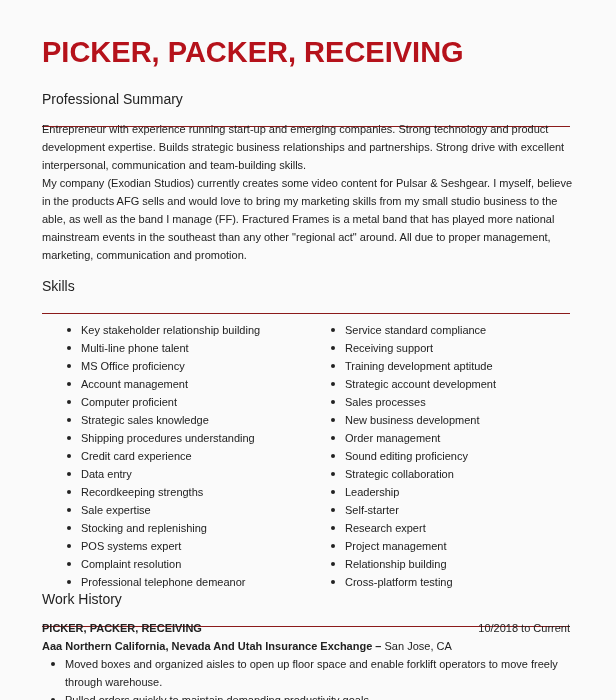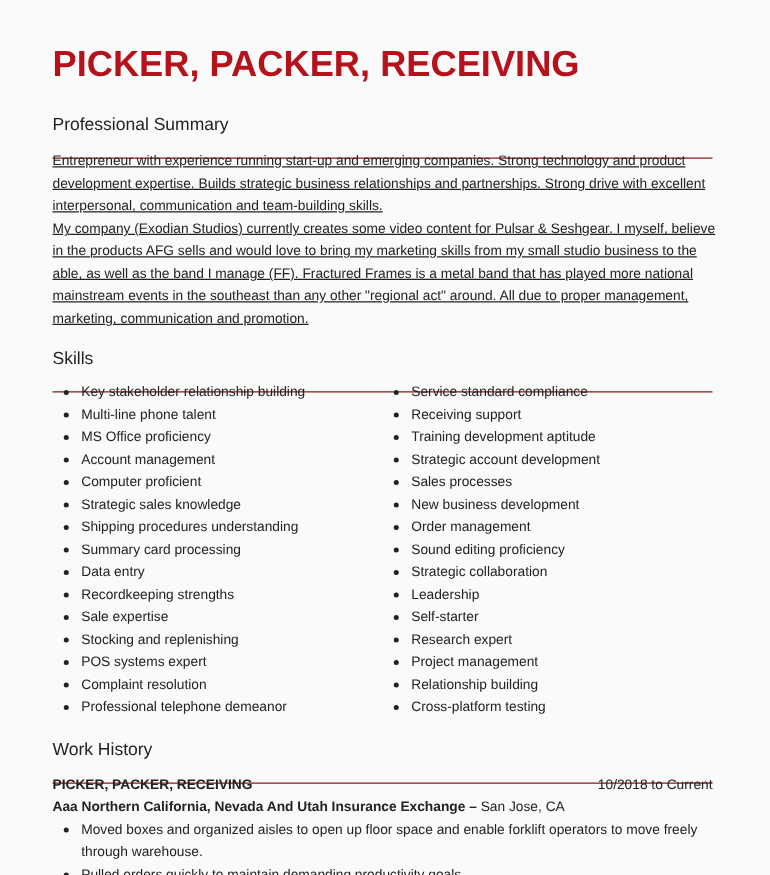--- a/index.html
+++ b/index.html
@@ -16,28 +16,28 @@
     letter-spacing: 0px; margin: 0;
   }
   .section-head {
     position: absolute; left: 42px; width: 528px;
     font-size: 14px; color: #222;
     border-bottom: 1px solid #8b1a1a;
     padding-bottom: 19px;
   }
   .summary {
     position: absolute; left: 42px; top: 120px; width: 540px;
-    font-size: 11px; line-height: 18px; color: #222; text-decoration: underline;
+    font-size: 11px; line-height: 18px; color: #222;
   }
   .summary p { margin: 0; }
   .skills {
     position: absolute; left: 42px; top: 305px; width: 528px;
     display: flex;
   }
-  .skills ul { list-style: none; margin: 0; padding: 0; width: 265px; }
+  .skills ul { list-style: none; margin: 16px; padding: 0; width: 265px; }
   .skills li {
     font-size: 11px; line-height: 18px; position: relative; padding-left: 23px;
   }
   .skills li::before {
     content: ""; position: absolute; left: 9px; top: 7px;
     width: 4px; height: 4px; border-radius: 50%; background: #222;
   }
   .job {
     position: absolute; left: 42px; top: 619px; width: 528px;
     font-size: 11px; line-height: 18px;
@@ -67,21 +67,21 @@
   <div class="section-head" style="top:278px">Skills</div>
   <div class="skills">
     <ul id="skills-left">
         <li>Key stakeholder relationship building</li>
         <li>Multi-line phone talent</li>
         <li>MS Office proficiency</li>
         <li>Account management</li>
         <li>Computer proficient</li>
         <li>Strategic sales knowledge</li>
         <li>Shipping procedures understanding</li>
-        <li>Summary card processing</li>
+        <li>Credit card experience</li>
         <li>Data entry</li>
         <li>Recordkeeping strengths</li>
         <li>Sale expertise</li>
         <li>Stocking and replenishing</li>
         <li>POS systems expert</li>
         <li>Complaint resolution</li>
         <li>Professional telephone demeanor</li>
       </ul>
     <ul id="skills-right">
         <li>Service standard compliance</li>

